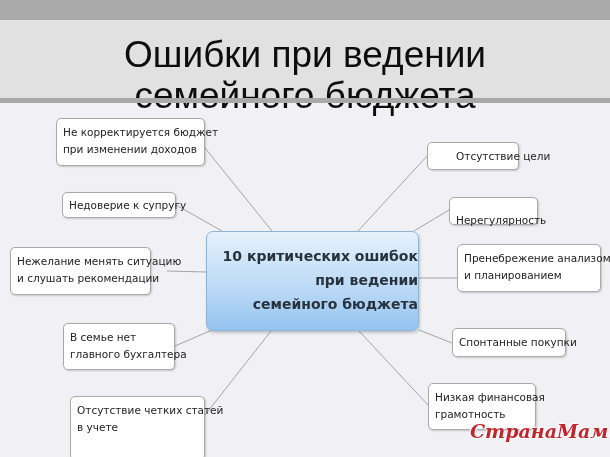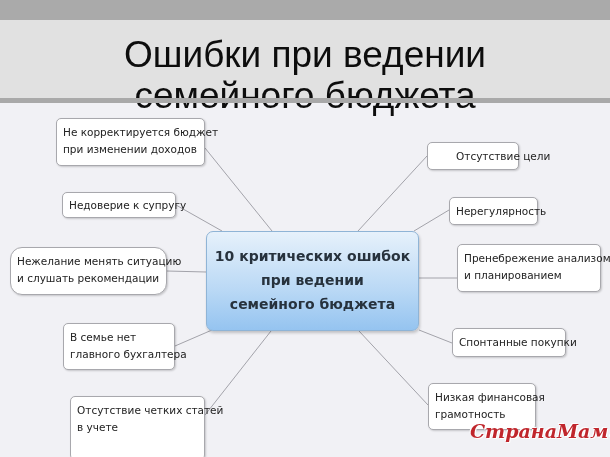--- a/index.html
+++ b/index.html
@@ -35,21 +35,21 @@
       font-family: "DejaVu Sans", sans-serif; font-size: 10.5px; line-height: 17px;
       color: #222; padding: 5px 6px; white-space: nowrap;
     }
     .node span { display: block; }
     .center {
       position: absolute; box-sizing: border-box;
       left: 206px; top: 231px; width: 213px; height: 100px;
       border-radius: 7px; border: 1px solid #8fb4d6;
       background: linear-gradient(to bottom, #e6f1fb 0%, #b9d8f5 60%, #95c4f0 100%);
       box-shadow: 1px 2px 3px rgba(0,0,0,0.2);
-      text-align: center; font-family: "DejaVu Sans", sans-serif;
+      text-align: right; font-family: "DejaVu Sans", sans-serif;
       font-weight: bold; font-size: 14px; line-height: 24px; color: #27323d;
       padding-top: 12px;
     }
     .center span { display: block; }
     .watermark {
       position: absolute; left: 470px; top: 420px;
       font-family: "DejaVu Serif", serif; font-style: italic; font-weight: bold;
       font-size: 19px; color: #c0262c; letter-spacing: 0px;
       text-shadow: 1px 1px 0 #fff, -1px -1px 0 #fff;
     }
@@ -83,21 +83,21 @@
   </g>
 </svg>
 
 <div class="node" style="left:56px; top:118px; width:149px; height:48px;">
   <span>Не корректируется бюджет</span>
   <span>при изменении доходов</span>
 </div>
 <div class="node" style="left:62px; top:192px; width:114px; height:26px; padding-top:4px;">
   <span>Недоверие к супругу</span>
 </div>
-<div class="node" style="left:10px; top:247px; width:157px; height:48px;border-radius:12px;">
+<div class="node" style="left:10px; top:247px; width:141px; height:48px;">
   <span>Нежелание менять ситуацию</span>
   <span>и слушать рекомендации</span>
 </div>
 <div class="node" style="left:63px; top:323px; width:112px; height:47px;">
   <span>В семье нет</span>
   <span>главного бухгалтера</span>
 </div>
 <div class="node" style="left:70px; top:396px; width:135px; height:64px;">
   <span>Отсутствие четких статей</span>
   <span>в учете</span>
@@ -105,21 +105,21 @@
 
 <div class="center">
   <span>10 критических ошибок</span>
   <span>при ведении</span>
   <span>семейного бюджета</span>
 </div>
 
 <div class="node" style="left:427px; top:142px; width:92px; height:28px; padding-top:5px;padding-left:28px;">
   <span>Отсутствие цели</span>
 </div>
-<div class="node" style="left:449px; top:197px; width:89px; height:28px; padding-top:5px;">
+<div class="node" style="left:449px; top:197px; width:89px; height:28px; padding-top:14px;">
   <span>Нерегулярность</span>
 </div>
 <div class="node" style="left:457px; top:244px; width:144px; height:48px;">
   <span>Пренебрежение анализом</span>
   <span>и планированием</span>
 </div>
 <div class="node" style="left:452px; top:328px; width:114px; height:29px; padding-top:5px;">
   <span>Спонтанные покупки</span>
 </div>
 <div class="node" style="left:428px; top:383px; width:108px; height:47px;">

